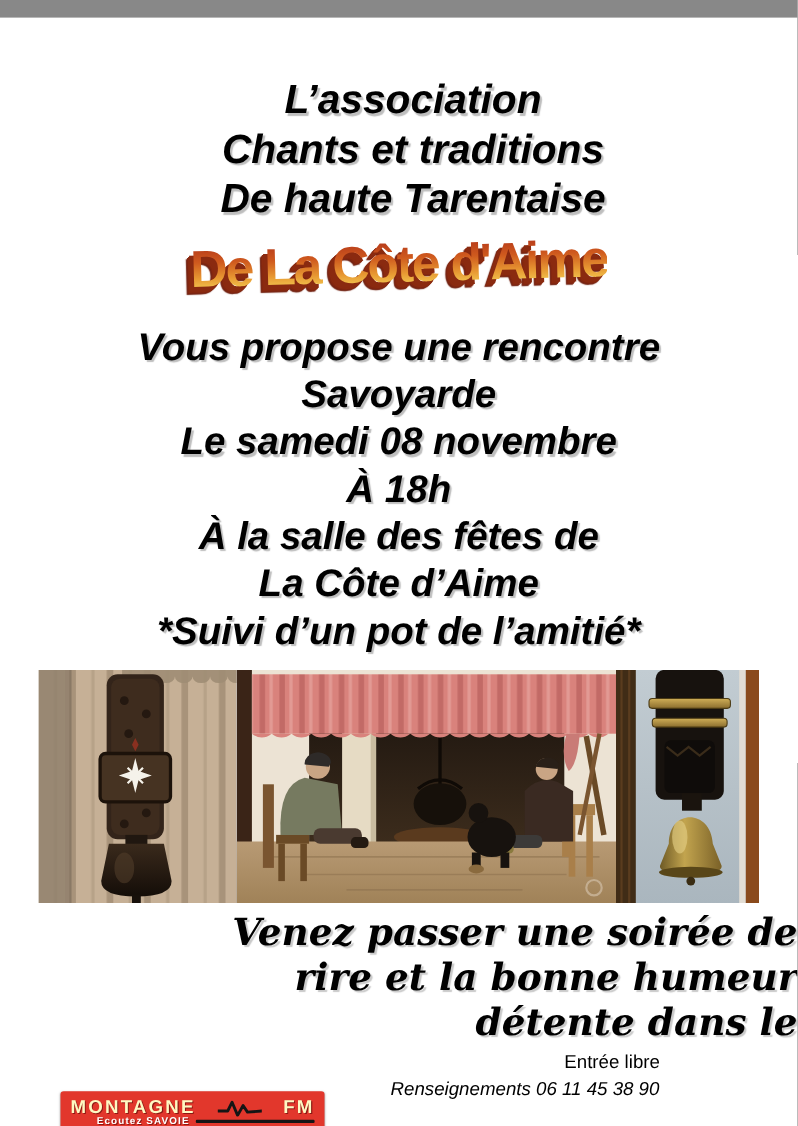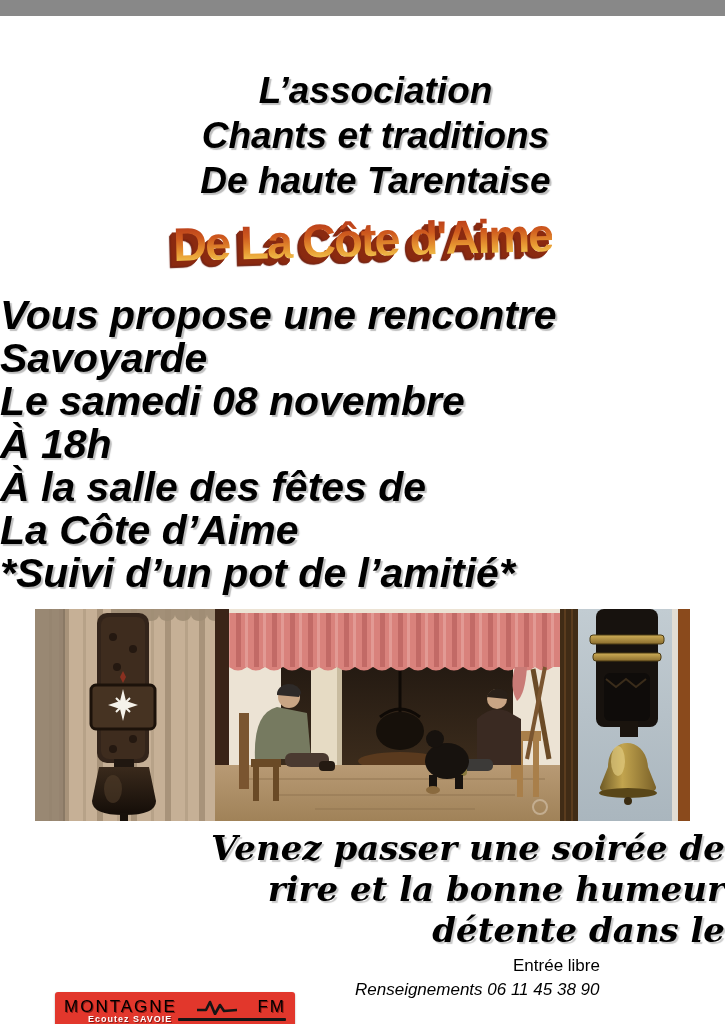--- a/index.html
+++ b/index.html
@@ -35,22 +35,22 @@
   @supports ((-webkit-background-clip:text) or (background-clip:text)) {
     .wordart-face {
       background:linear-gradient(180deg,#b0331a 6%,#cf5a1e 40%,#e89a33 68%,#f6dc5e 96%);
       -webkit-background-clip:text; background-clip:text; color:transparent;
     }
   }
 
   
   .body-block {
     position:absolute; top:278px; left:0; width:100%;
-    text-align:left;
-    font-style:italic; font-weight:700; font-size:41px; line-height:43px;
+    text-align:center;
+    font-style:italic; font-weight:700; font-size:35px; line-height:43px;
     text-shadow:2px 2px 1px rgba(110,110,110,.45);
   }
 
   
   .photos { position:absolute; top:593px; left:35px; width:655px; height:212px; display:flex; }
   .photos svg { display:block; flex:0 0 auto; }
 
   
   .outro-block {
     position:absolute; top:812px; left:0; width:100%;
@@ -73,21 +73,21 @@
   
   .logo {
     position:absolute; left:55px; top:976px; width:240px; height:38px;
     background:#e2372c; border-radius:3px;
     box-shadow:0 1px 2px rgba(0,0,0,.35);
     padding:2px 9px 2px 9px; box-sizing:border-box;
     display:flex; flex-direction:column; justify-content:center;
   }
   .logo-row1 {
     display:flex; align-items:center; justify-content:space-between;
-    color:#000000; font-weight:400; font-size:17px; line-height:18px;
+    color:#fef9c3; font-weight:700; font-size:17px; line-height:18px;
     letter-spacing:2px; text-shadow:1px 1px 0 rgba(70,0,0,.55);
   }
   .logo-row1 .heartbeat { margin:0 2px; }
   .logo-row2 {
     display:flex; align-items:center; gap:6px; margin-top:-2px;
     color:#fff; font-weight:700; font-size:9px; line-height:11px; letter-spacing:1px;
     text-shadow:1px 1px 0 rgba(70,0,0,.55);
     padding-left:24px;
   }
   .logo-line { flex:1; height:3px; background:#151515; border-radius:1px; }

